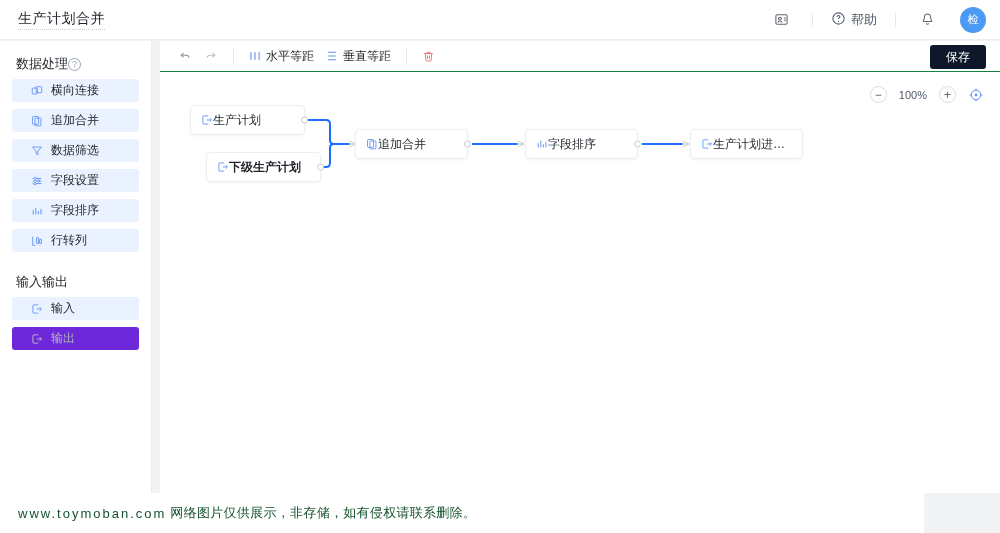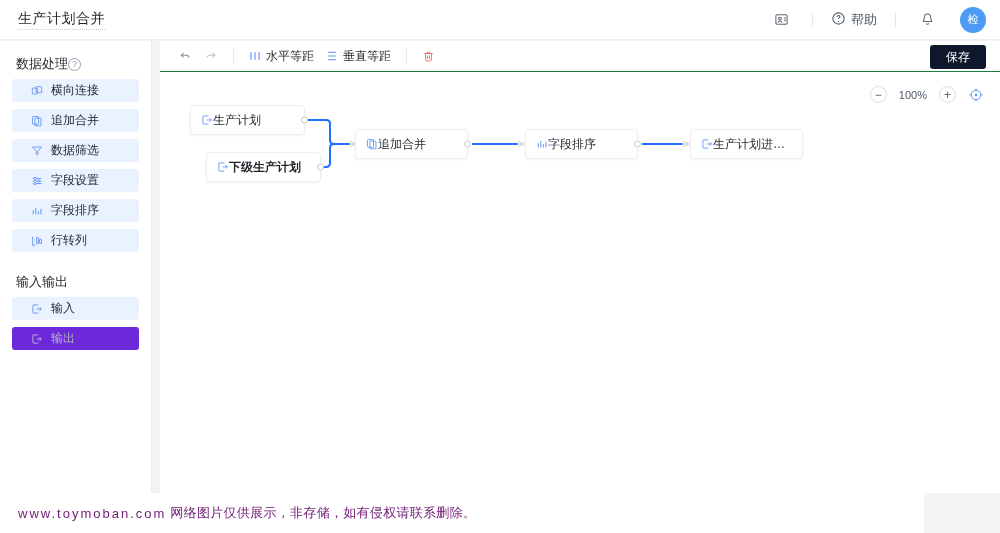--- a/index.html
+++ b/index.html
@@ -183,21 +183,21 @@
   }
   .port.out { right: -4px; }
 
   
   .watermark {
     position: absolute; left: 0; bottom: 0;
     width: 924px; height: 40px;
     background: #ffffff;
     display: flex; align-items: center;
     padding-left: 18px;
-    font-size: 13px; color: #701a75;
+    font-size: 13px; color: #14532d;
     letter-spacing: .3px;
   }
   .wm-url { letter-spacing: 2px; margin-right: 4px; }
 </style>
 </head>
 <body>
 
 <div id="app">
 
   <div class="topbar">

